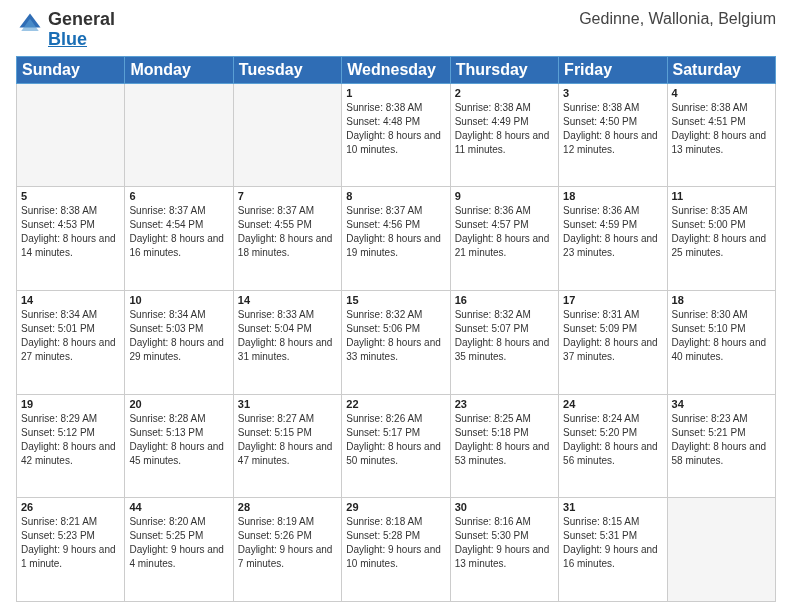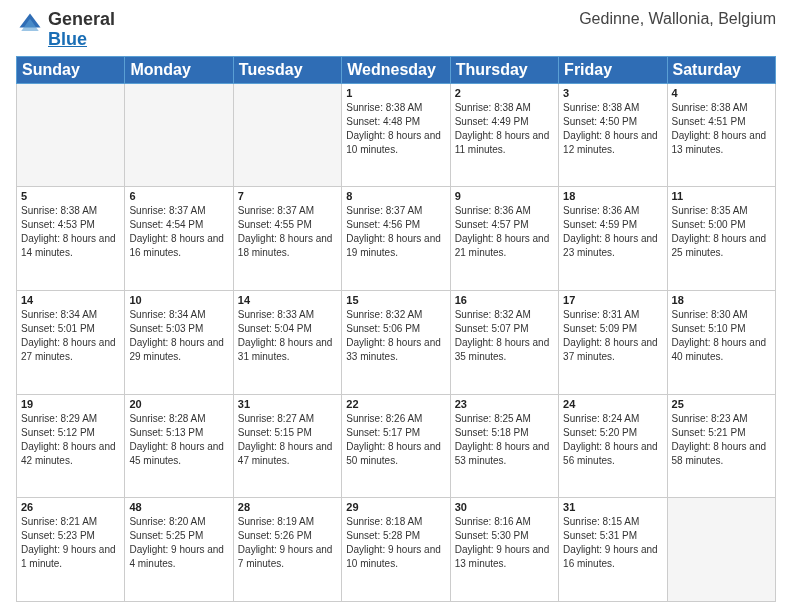--- a/index.html
+++ b/index.html
@@ -224,31 +224,31 @@
           </td>
           <td>
             <div class="day-number">23</div>
             <div class="day-info">Sunrise: 8:25 AM<br>Sunset: 5:18 PM<br>Daylight: 8 hours and 53 minutes.</div>
           </td>
           <td>
             <div class="day-number">24</div>
             <div class="day-info">Sunrise: 8:24 AM<br>Sunset: 5:20 PM<br>Daylight: 8 hours and 56 minutes.</div>
           </td>
           <td>
-            <div class="day-number">25</div>
+            <div class="day-number">34</div>
             <div class="day-info">Sunrise: 8:23 AM<br>Sunset: 5:21 PM<br>Daylight: 8 hours and 58 minutes.</div>
           </td>
         </tr>
         <tr>
           <td>
             <div class="day-number">26</div>
             <div class="day-info">Sunrise: 8:21 AM<br>Sunset: 5:23 PM<br>Daylight: 9 hours and 1 minute.</div>
           </td>
           <td>
-            <div class="day-number">48</div>
+            <div class="day-number">44</div>
             <div class="day-info">Sunrise: 8:20 AM<br>Sunset: 5:25 PM<br>Daylight: 9 hours and 4 minutes.</div>
           </td>
           <td>
             <div class="day-number">28</div>
             <div class="day-info">Sunrise: 8:19 AM<br>Sunset: 5:26 PM<br>Daylight: 9 hours and 7 minutes.</div>
           </td>
           <td>
             <div class="day-number">29</div>
             <div class="day-info">Sunrise: 8:18 AM<br>Sunset: 5:28 PM<br>Daylight: 9 hours and 10 minutes.</div>
           </td>

